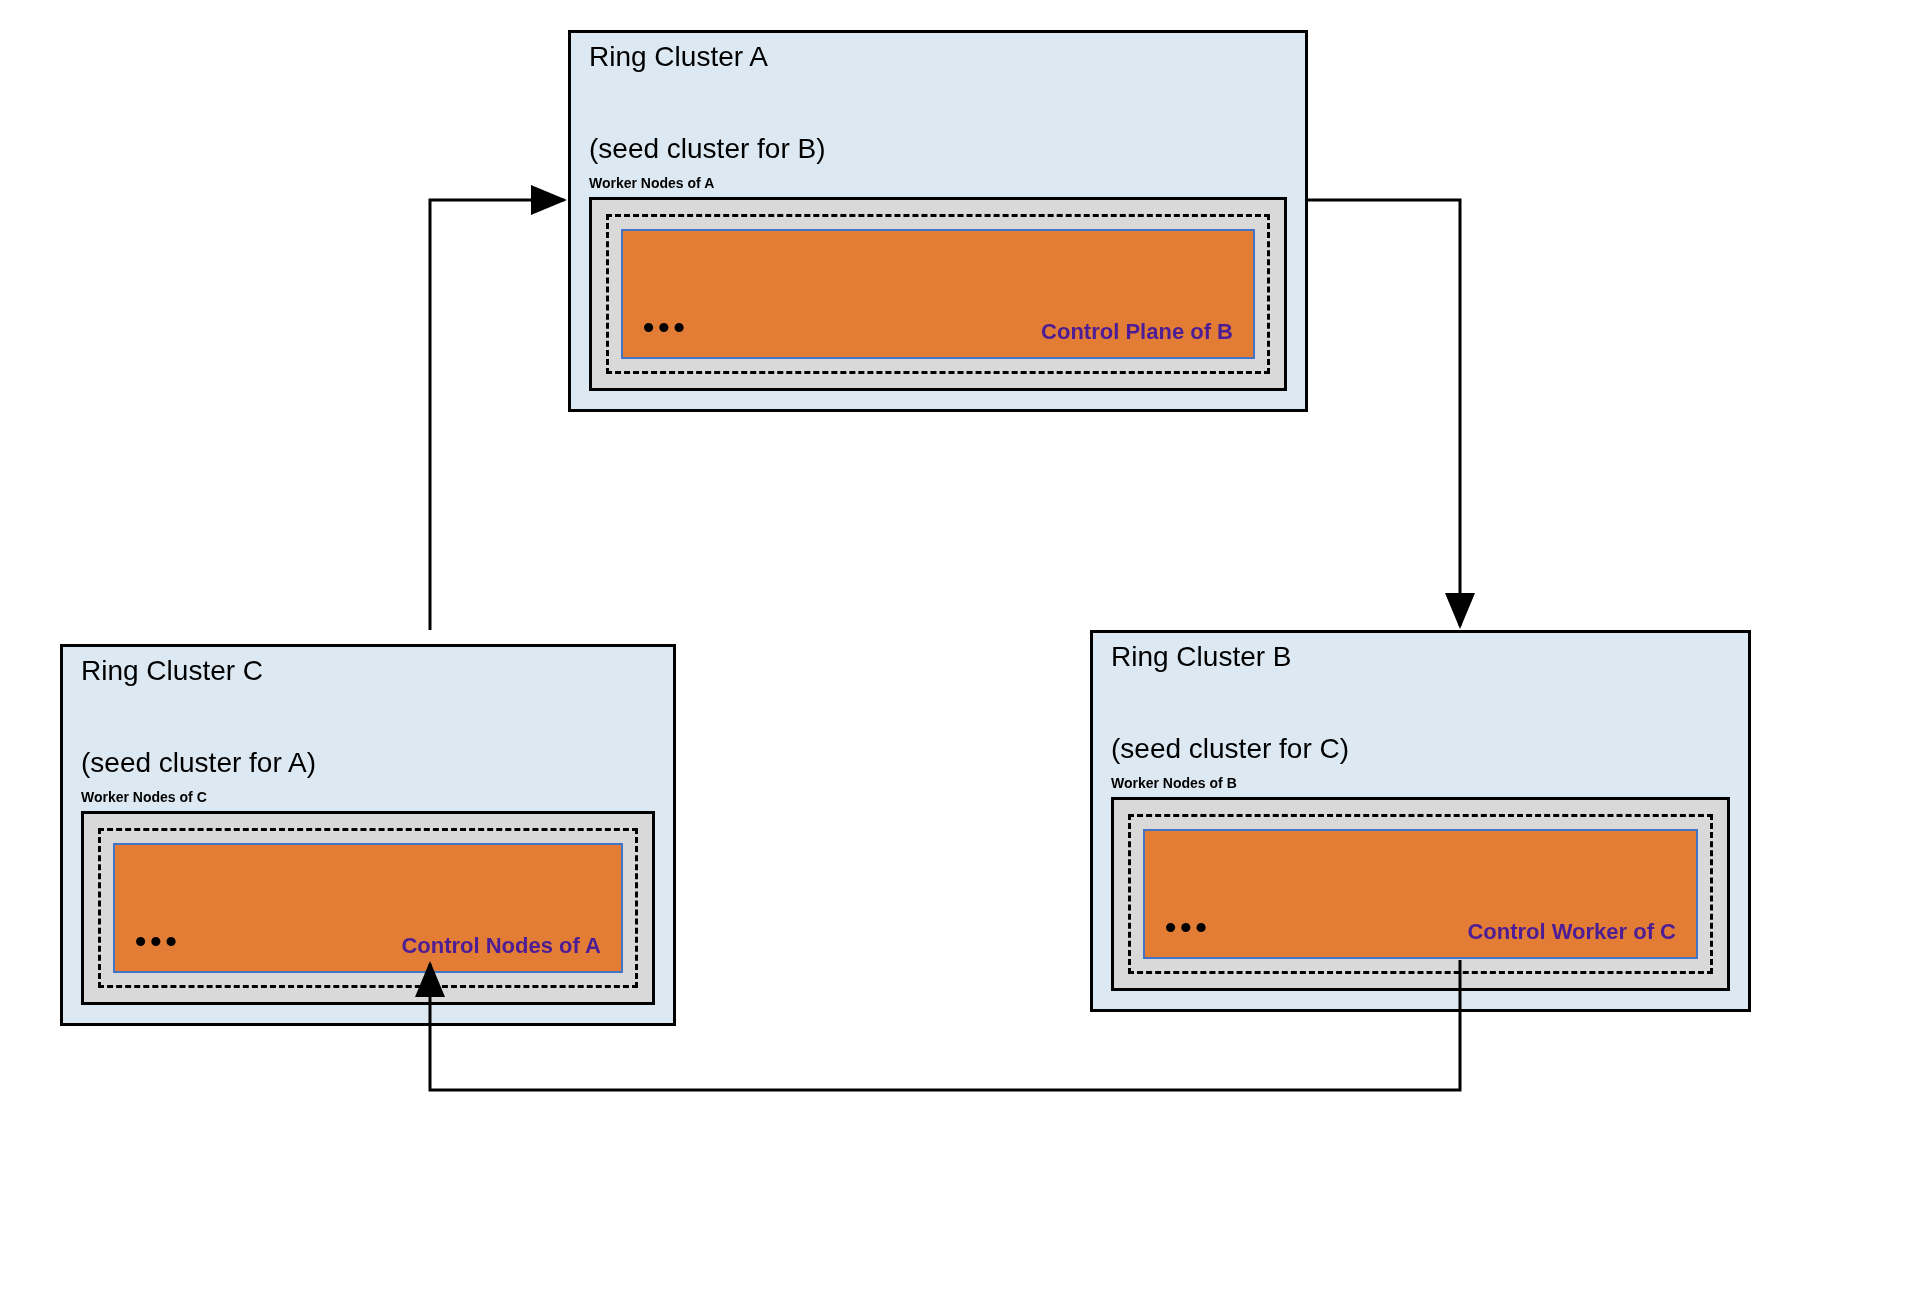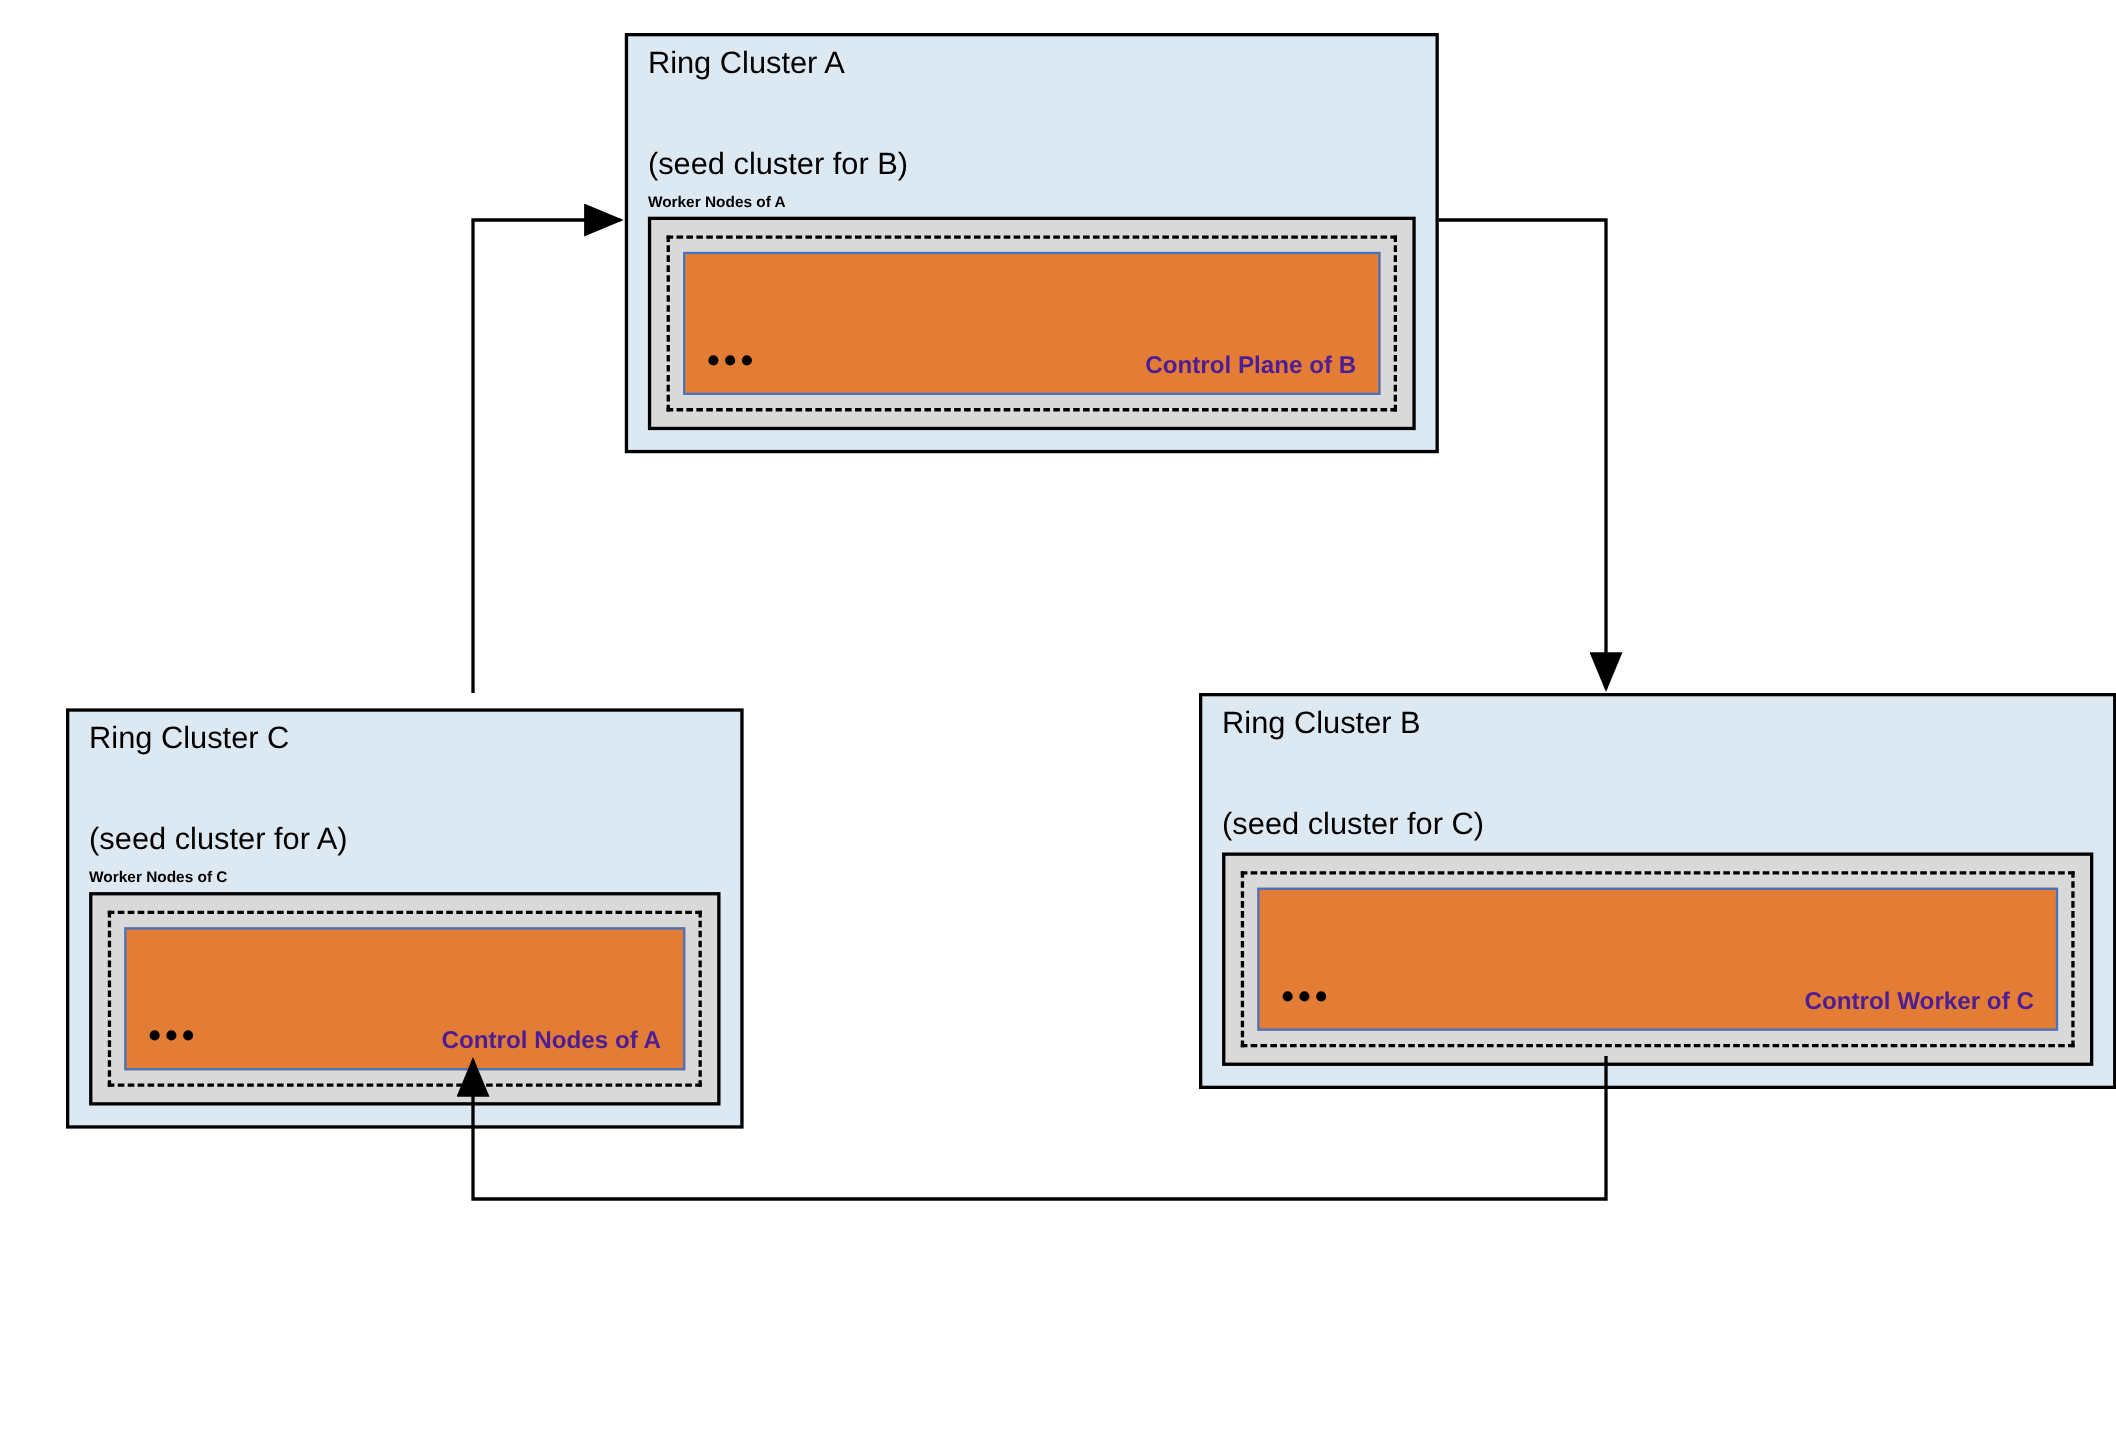--- a/index.html
+++ b/index.html
@@ -119,26 +119,27 @@
         <div class="dashed-box">
           <div class="control-plane">
             <span class="dots">•••</span>
             <span class="control-label">Control Nodes of A</span>
           </div>
         </div>
       </div>
     </div>
   </div>
 
-  <div class="cluster-box" style="left:1090px; top:630px; width:834px;">
+  <div class="cluster-box" style="left:1090px; top:630px; width:661px;">
     <div class="cluster-header">
       <span>Ring Cluster B</span>
       <span>(seed cluster for C)</span>
     </div>
     <div class="cluster-body">
+      <div class="worker-label">Worker Nodes of B</div>
       <div class="worker-box">
         <div class="dashed-box">
           <div class="control-plane">
             <span class="dots">•••</span>
             <span class="control-label">Control Worker of C</span>
           </div>
         </div>
       </div>
     </div>
   </div>

